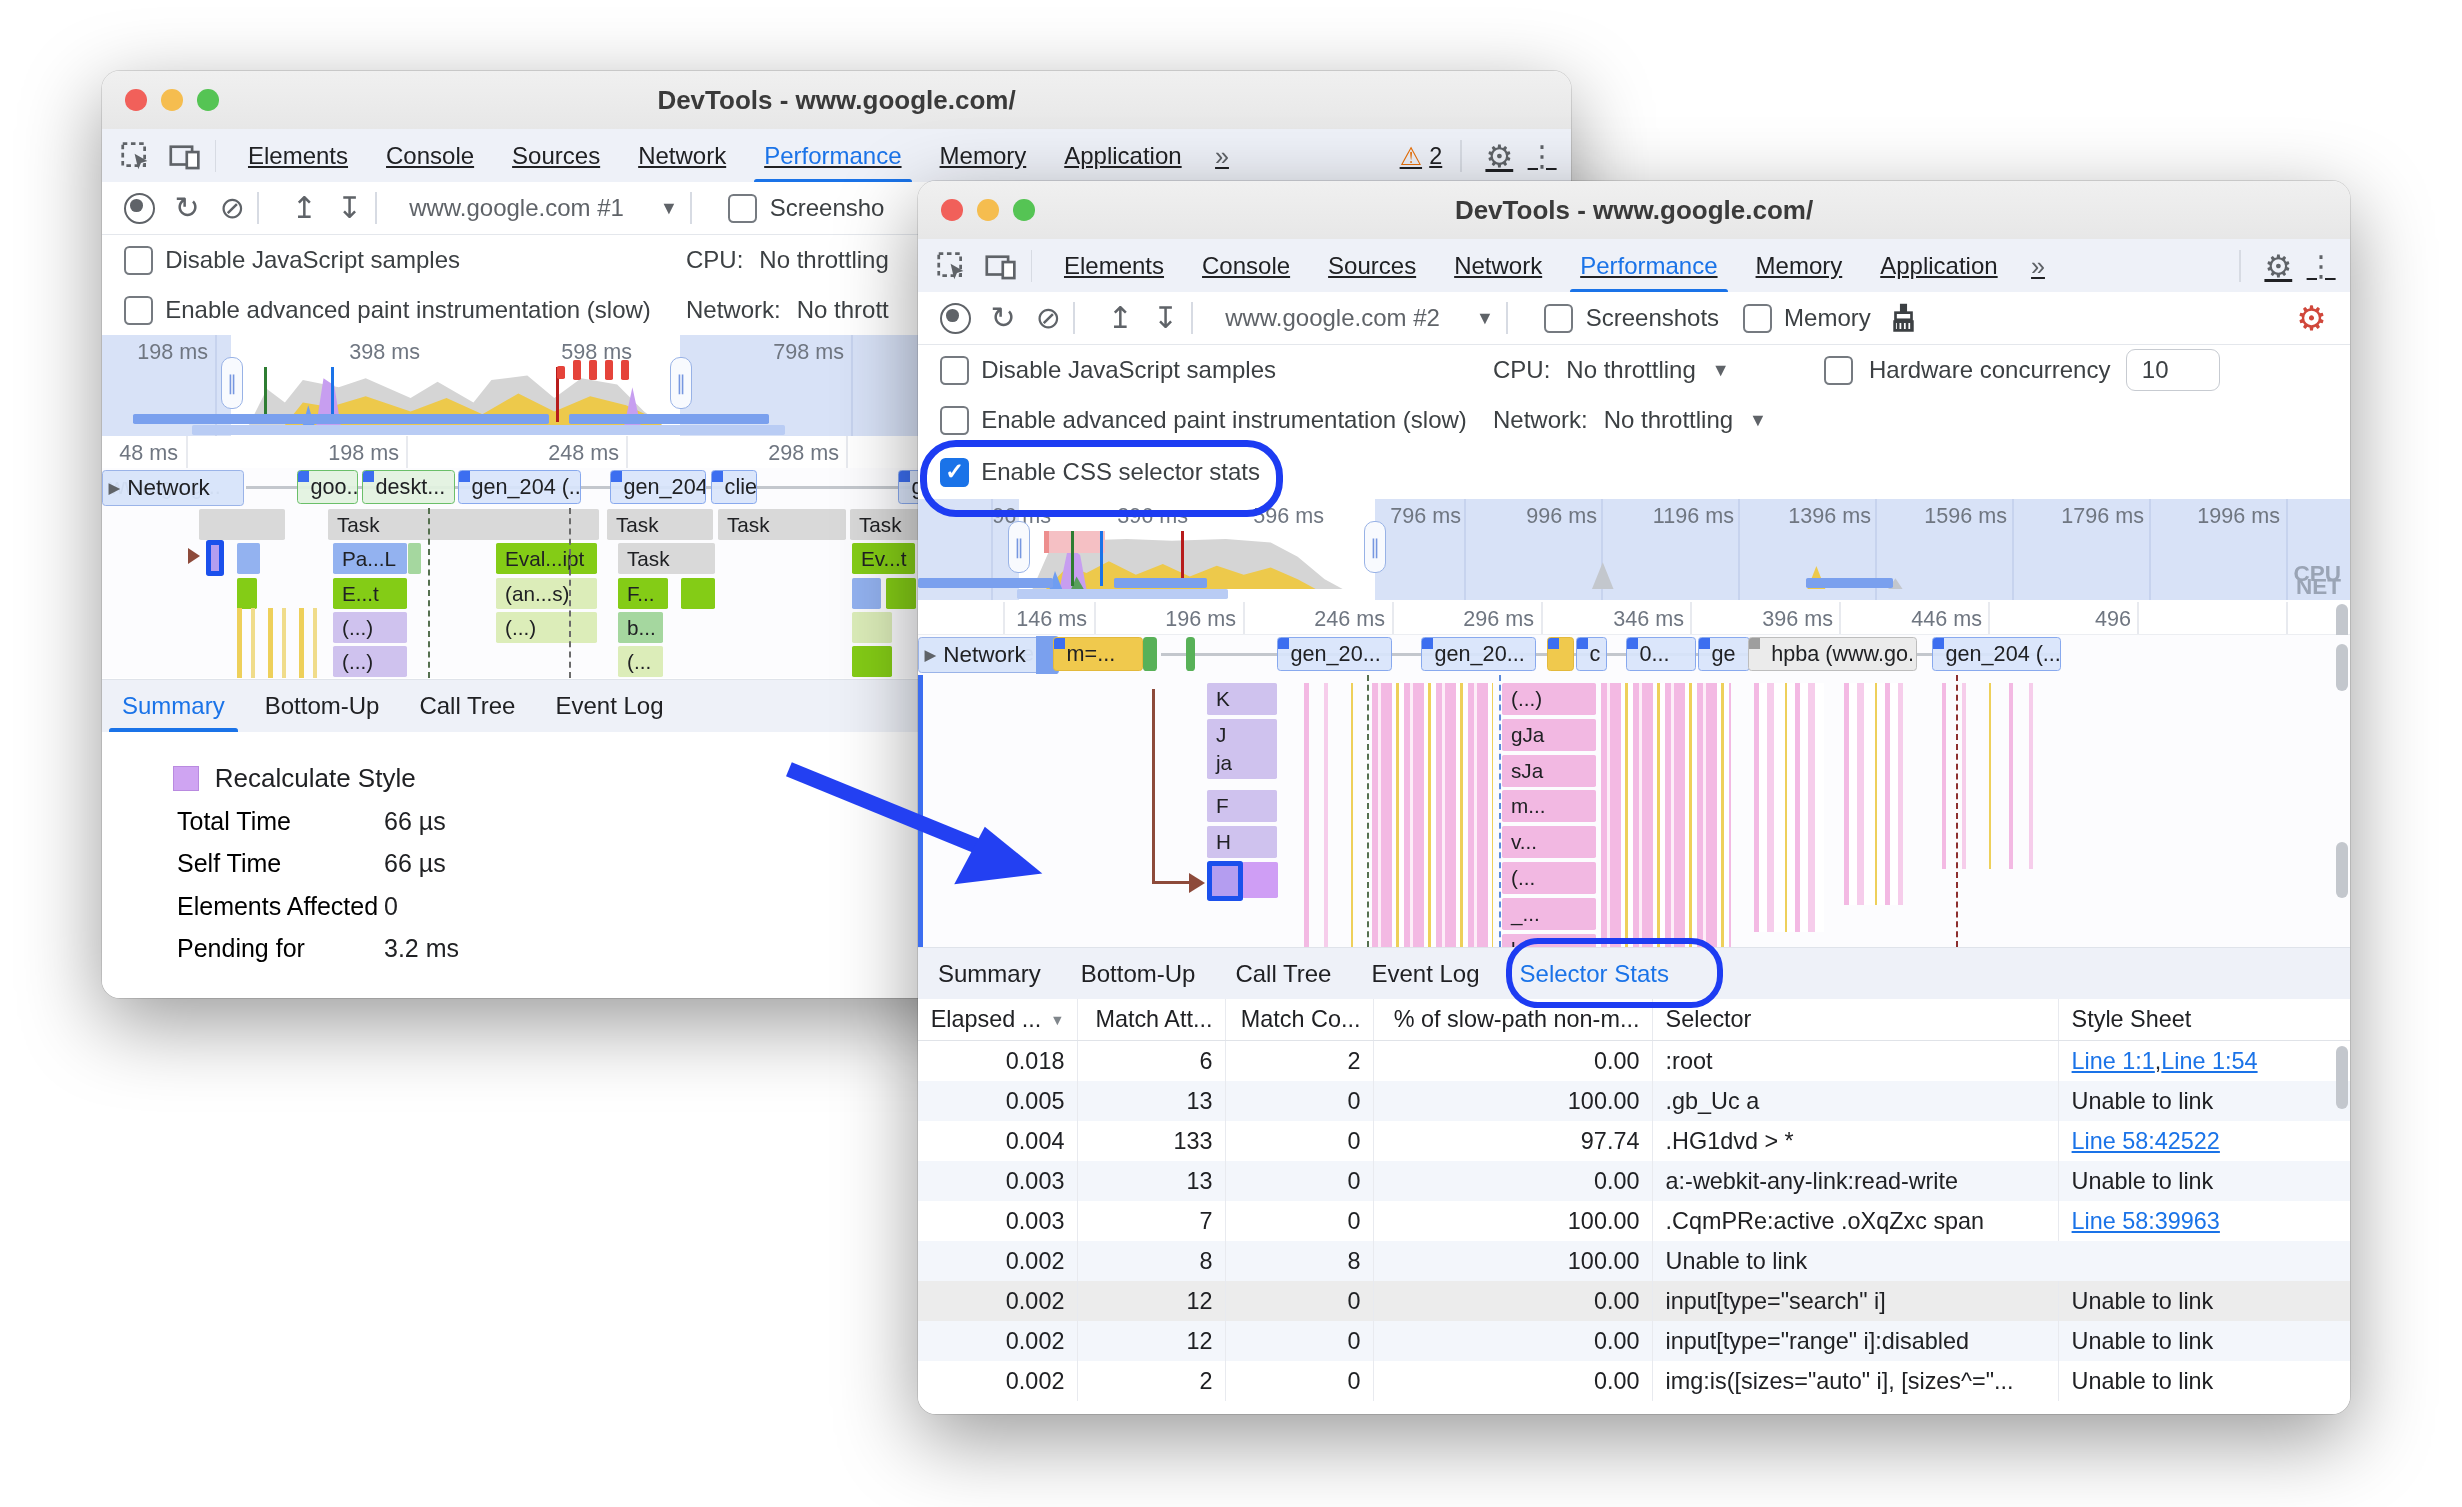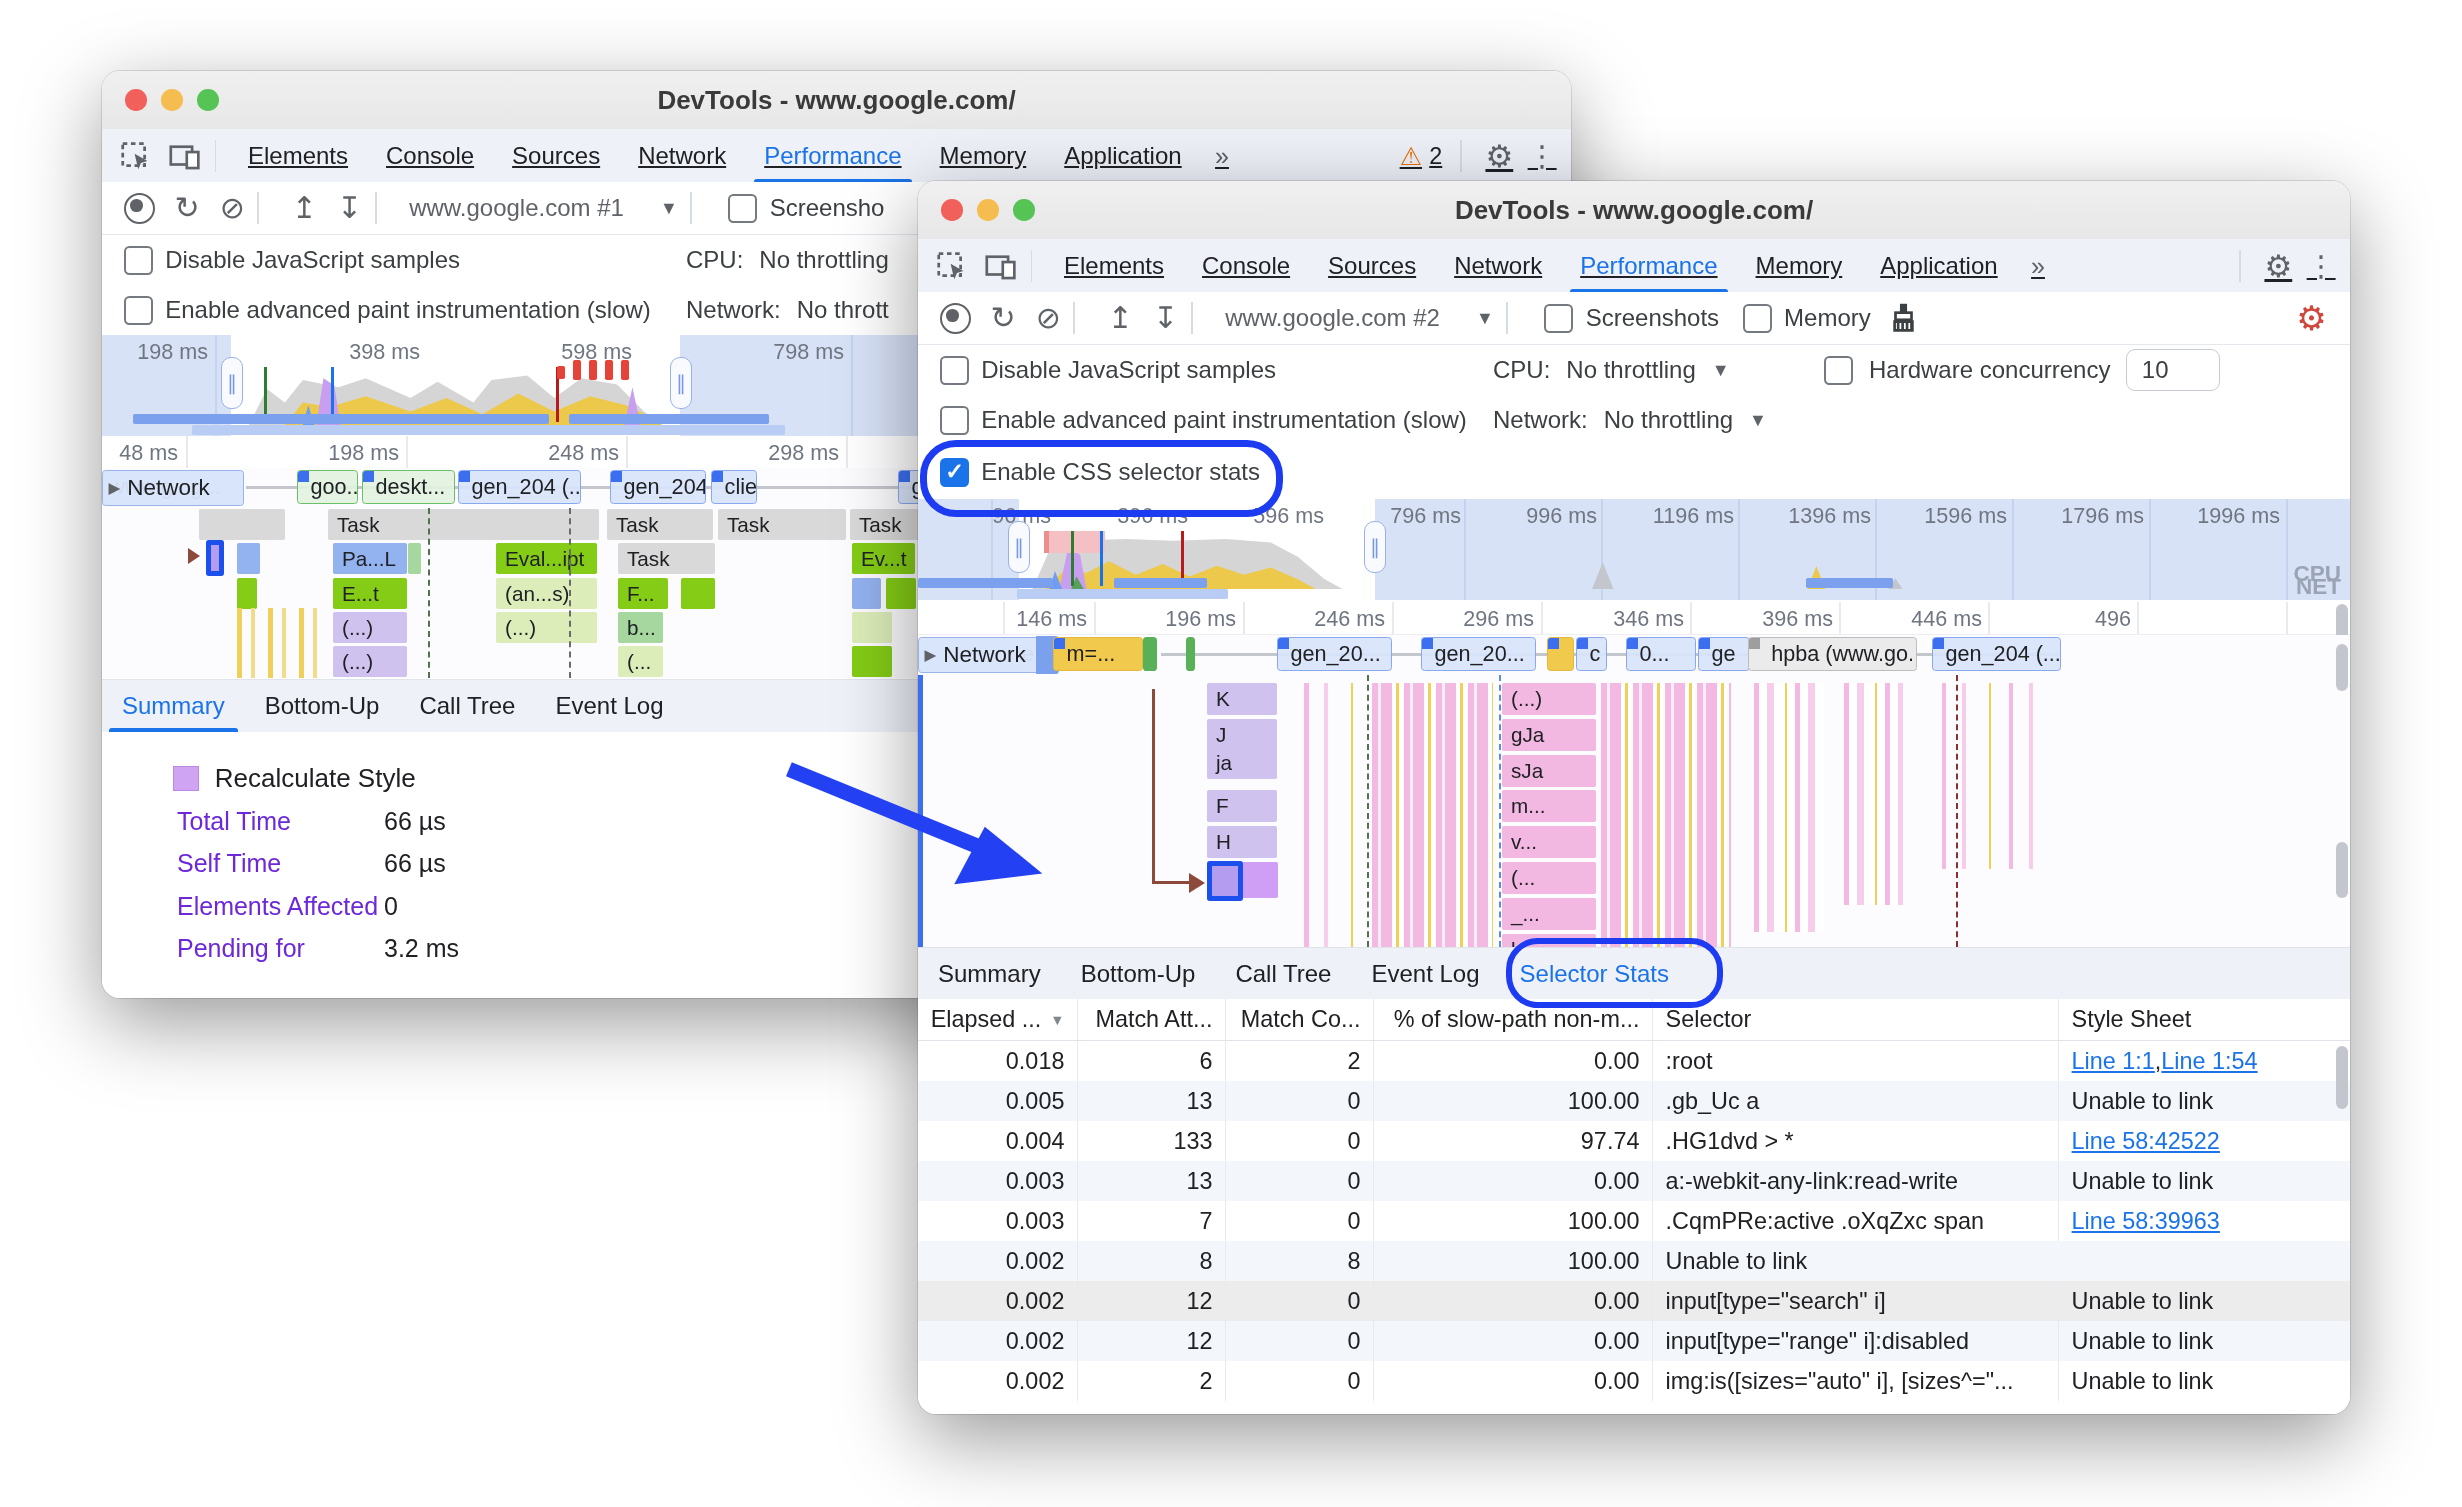--- a/index.html
+++ b/index.html
@@ -118,21 +118,21 @@
   
   .btabs{position:absolute;left:0;right:0;height:52px;background:#eef1f8;border-top:0.9px solid #dfe3ea;
          display:flex;align-items:center;font-size:24px;color:#202124;}
   .btab{padding:0 20px;height:100%;display:flex;align-items:center;position:relative;white-space:nowrap;}
   .btab.active{color:#1a73e8;}
   .btab.active.underl::after{content:"";position:absolute;left:7.2px;right:7.2px;bottom:0;height:4.5px;background:#1a73e8;border-radius:2.7px 2.7px 0 0;}
   .summary{position:absolute;left:0;right:0;bottom:0;background:#fff;font-size:25px;padding-left:48px;}
   .sum-title{display:flex;align-items:center;gap:16px;margin:31px 0 12.6px 23.4px;font-size:26px;}
   .swatch{width:23.4px;height:23.4px;background:#cfa4f2;border:0.9px solid #b98ae0;}
   .sumrow{display:flex;margin:0 0 13.5px 27px;}
-  .sumrow .sl{width:207px;color:#6d28d9;}
+  .sumrow .sl{width:207px;color:#000000;}
   .sumrow .sv{color:#202124;}
   .sumrow a{color:#1a73e8;}
 
   
   .stable{position:absolute;left:0;right:0;bottom:0;background:#fff;font-size:23.4px;}
   .trow{display:grid;grid-template-columns:160px 148px 148px 279px 406px 291px;align-items:center;height:40px;}
   .thead{height:41px;border-bottom:0.9px solid #e0e3e8;color:#202124;}
   .tcell{height:100%;display:flex;align-items:center;padding:0 12.6px;border-right:0.9px solid #e8eaef;
          box-sizing:border-box;overflow:hidden;white-space:nowrap;}
   .tcell:last-child{border-right:none;}

